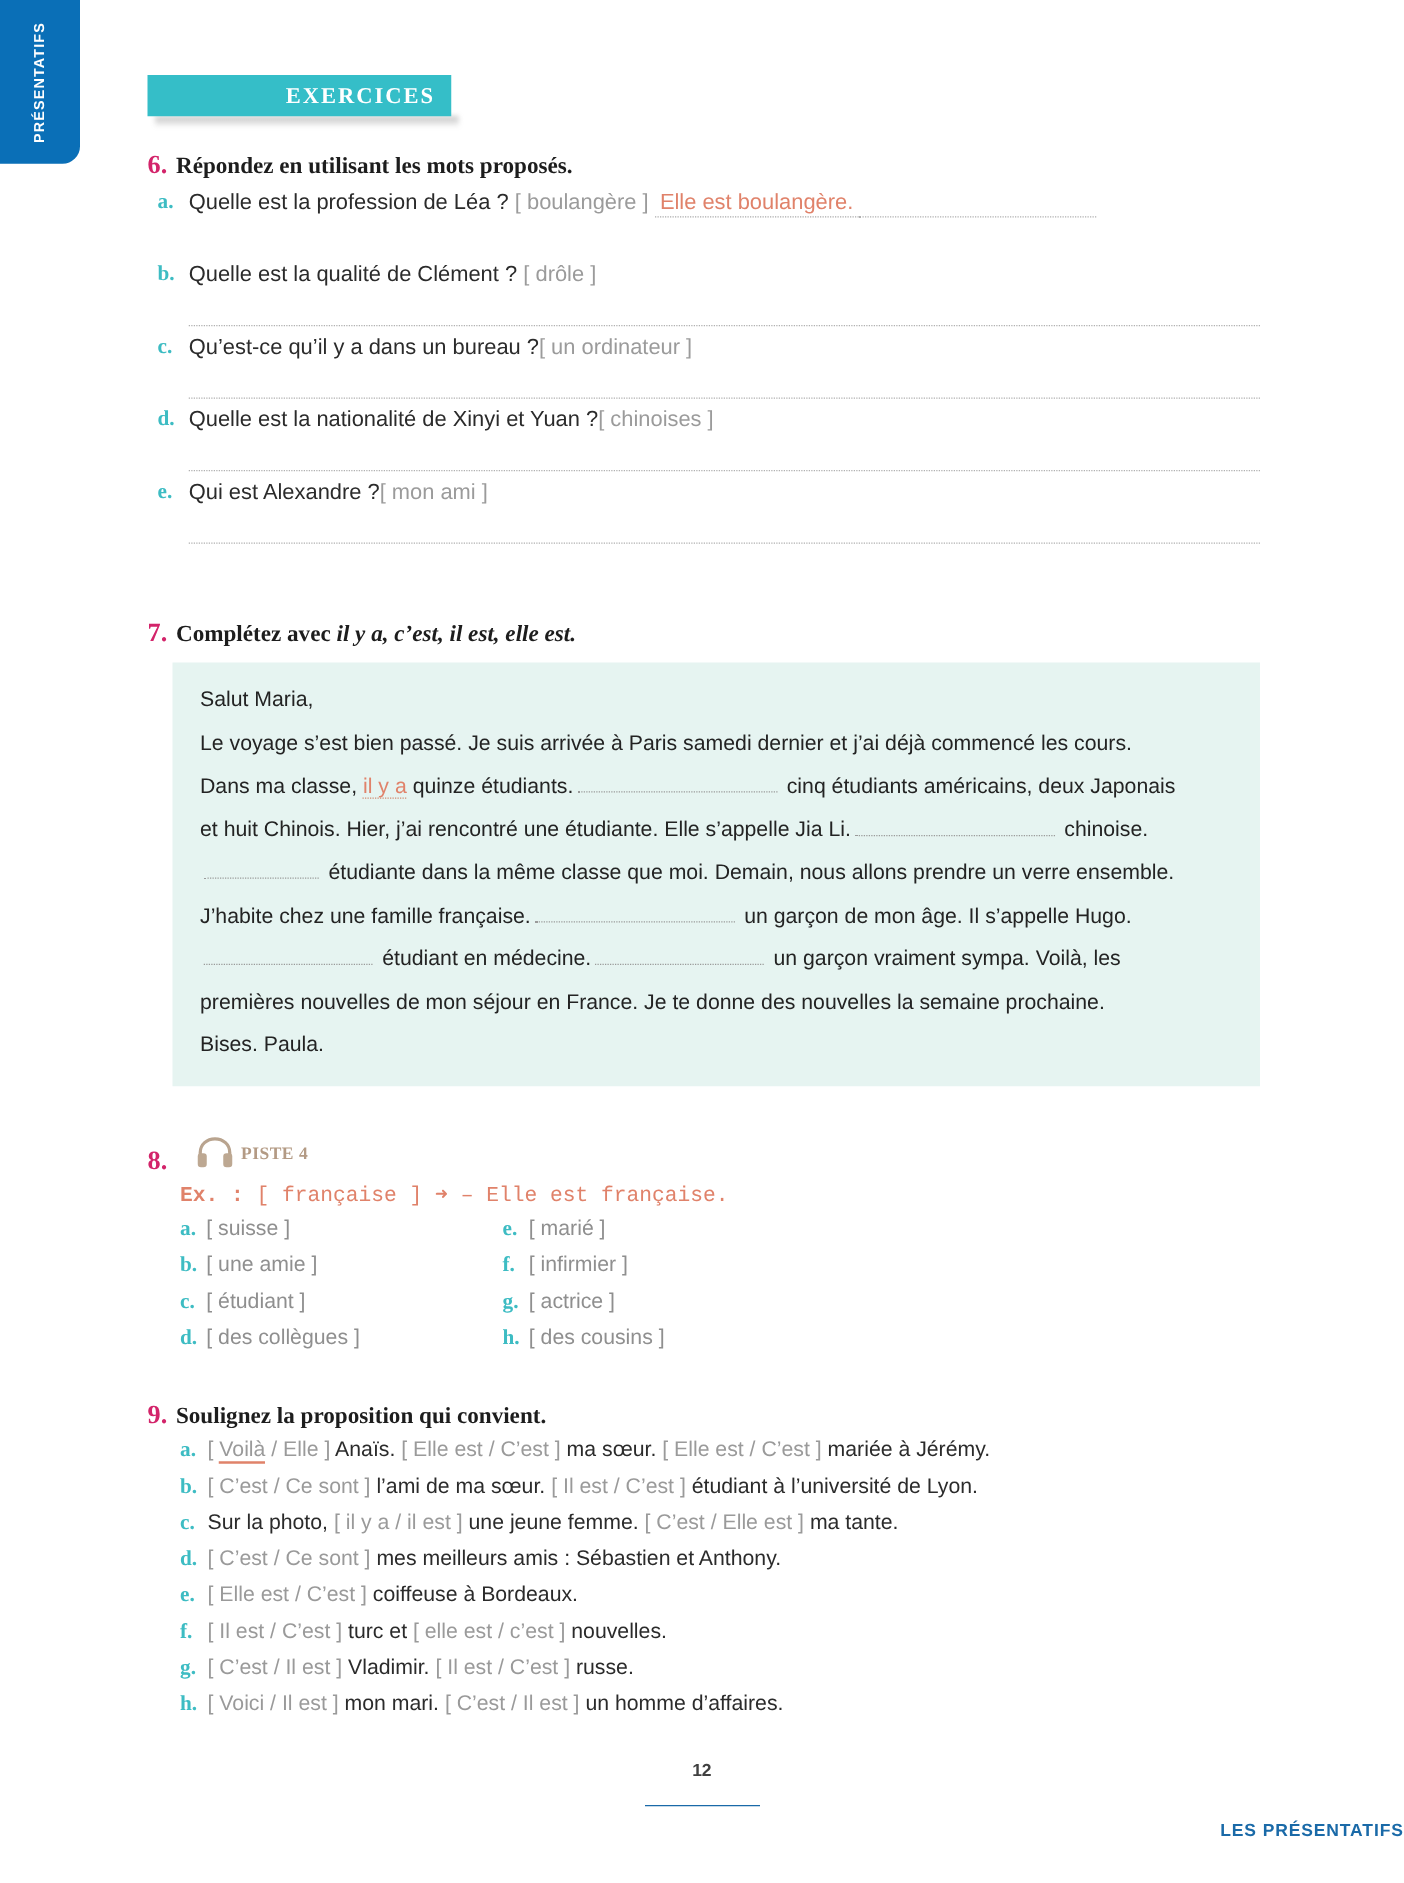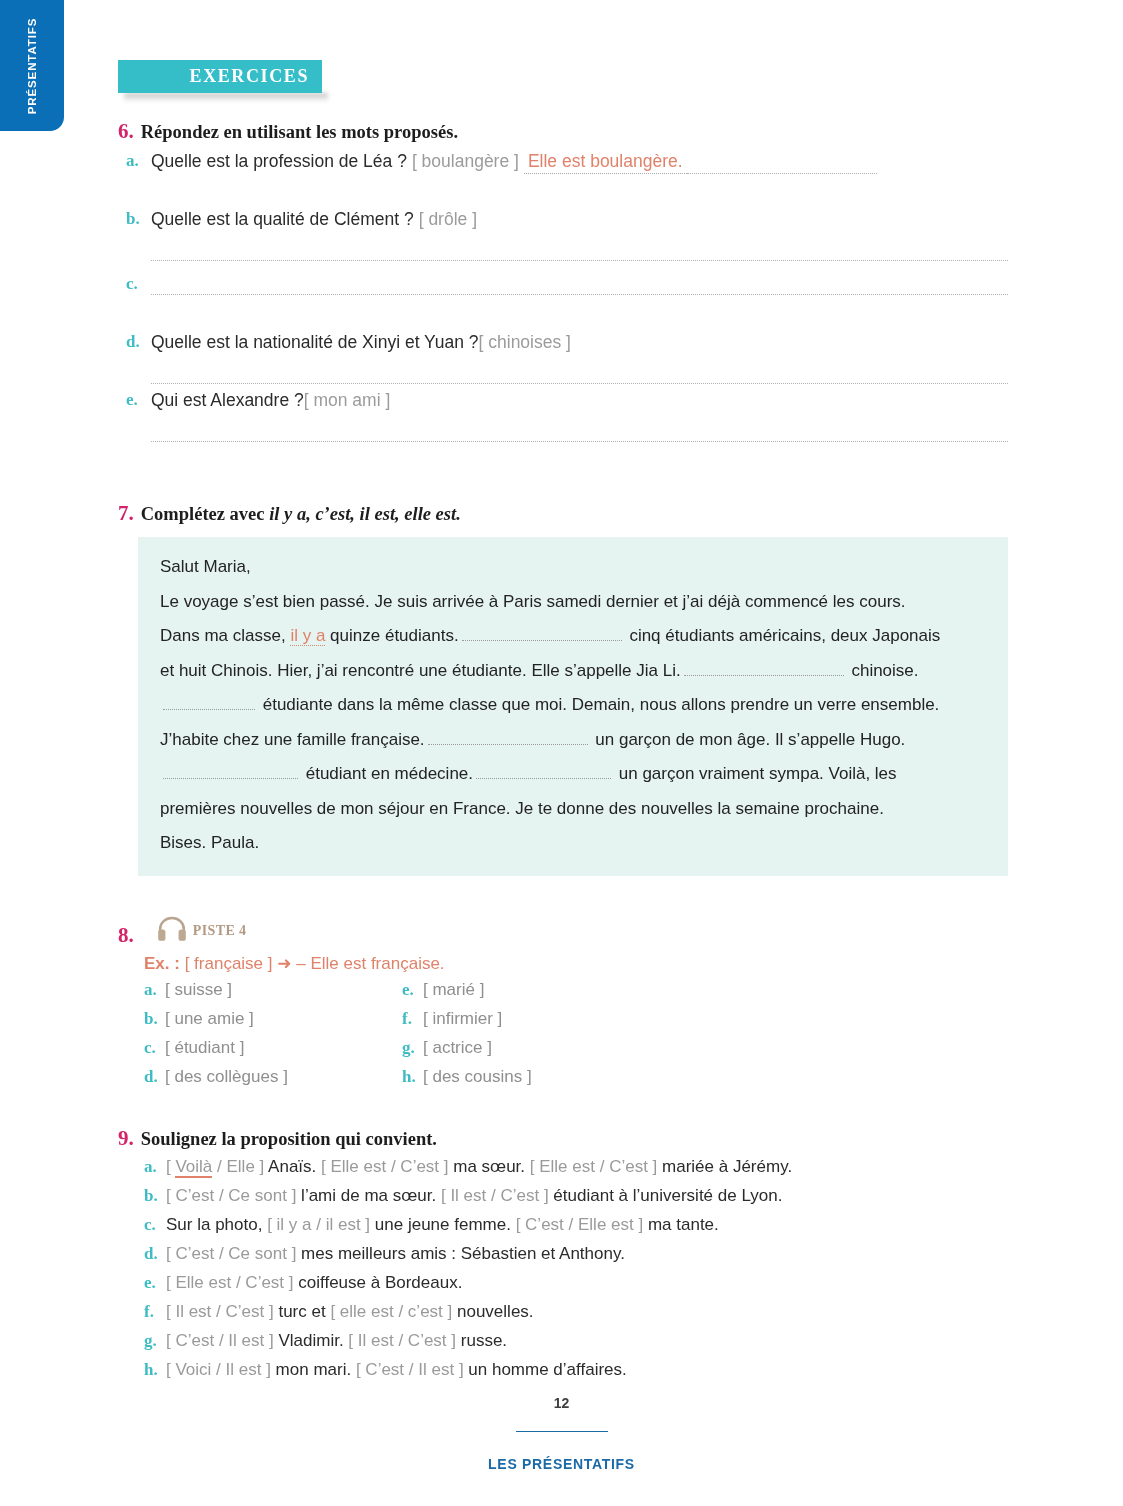--- a/index.html
+++ b/index.html
@@ -46,21 +46,21 @@
     position: absolute;
     left: 118px;
     top: 0;
     width: 890px;
   }
 
   
   .banner-wrap {
     position: relative;
     margin-top: 60px;
-    width: 204px;
+    width: 243px;
     height: 33px;
   }
   .banner {
     position: absolute;
     inset: 0;
     background: #35bec8;
     display: flex;
     align-items: center;
     justify-content: flex-end;
     padding-right: 13px;
@@ -190,21 +190,21 @@
     font-family: "Liberation Serif", serif;
     font-weight: bold;
     font-size: 14px;
     letter-spacing: 0.4px;
   }
   .ex8-example {
     margin-top: 5px;
     padding-left: 26px;
     color: #e0826a;
     font-size: 17px;
-    font-family: Liberation Sans, sans-serif;
+    font-family: Liberation Mono, monospace;
   }
   .ex8-example b { font-weight: bold; }
   .ex8-cols {
     display: flex;
     margin-top: 6px;
   }
   .ex8-col { width: 258px; }
   .ex8-col.right { width: auto; }
   .ex8-row {
     display: flex;
@@ -257,25 +257,26 @@
   .footer-num {
     color: #404040;
     font-weight: bold;
     font-size: 14px;
     padding-bottom: 20px;
     display: inline-block;
     border-bottom: 1.5px solid #1a6aa8;
     min-width: 92px;
   }
   .footer-title {
-    margin-top: 24px;
+    margin-top: 11px;
     color: #1a6aa8;
     font-weight: bold;
     font-size: 14px;
     letter-spacing: 0.7px;
+    text-align: right;
   }
   .sp { display: inline-block; width: 5px; }
 </style>
 </head>
 <body>
 
 <div class="page">
 
   <div class="side-tab">
     <div class="side-tab-label">PRÉSENTATIFS</div>
@@ -308,20 +309,23 @@
         <div class="q-item">
           <span class="q-letter">b.</span>
           <div class="q-text">
             <span>Quelle est la qualité de Clément ?</span><span class="sp"></span><span class="q-cue">[ drôle ]</span>
           </div>
           <div class="dots-full"></div>
         </div>
 
         <div class="q-item">
           <span class="q-letter">c.</span>
+          <div class="q-text">
+            <span>Qu’est-ce qu’il y a dans un bureau ?</span><span class="q-cue">[ un ordinateur ]</span>
+          </div>
           <div class="dots-full"></div>
         </div>
 
         <div class="q-item">
           <span class="q-letter">d.</span>
           <div class="q-text">
             <span>Quelle est la nationalité de Xinyi et Yuan ?</span><span class="q-cue">[ chinoises ]</span>
           </div>
           <div class="dots-full"></div>
         </div>

